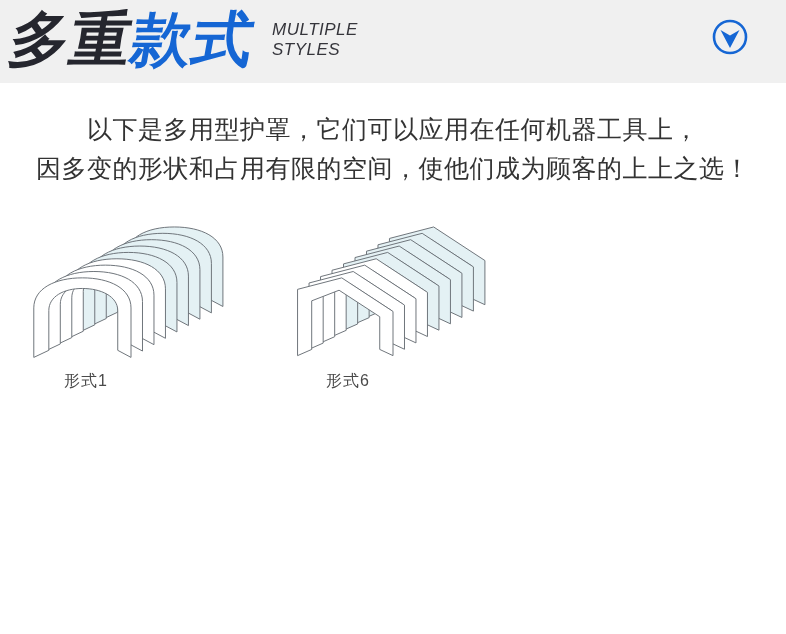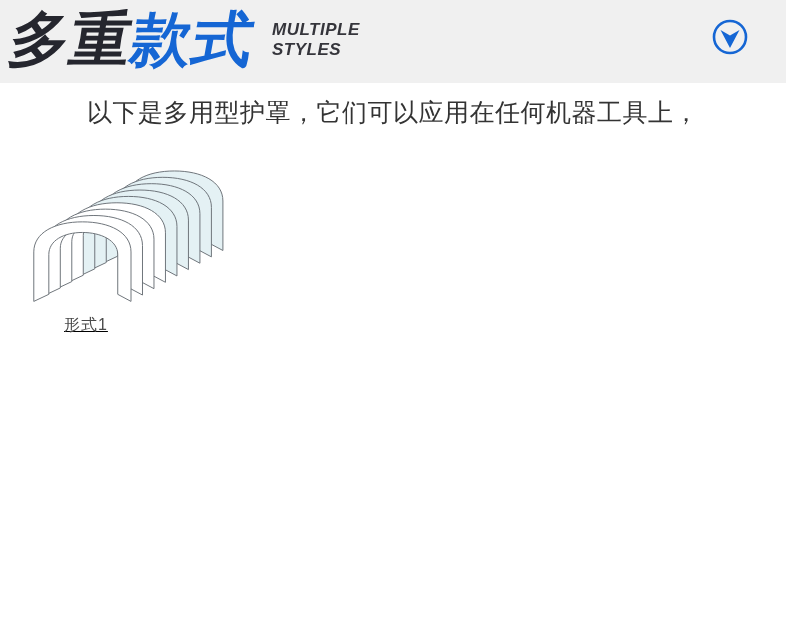--- a/index.html
+++ b/index.html
@@ -33,52 +33,51 @@
     letter-spacing: 1px;
     color: var(--title-dark, #25262e);
     transform: skewX(-10deg);
     white-space: nowrap;
   }
   .title-zh .accent { color: var(--accent, #1566d4); }
   .subtitle {
     margin-left: 18px;
     margin-top: 16px;
     font-size: 17px;
-    font-weight: bold;
+    font-weight: normal;
     font-style: italic;
     color: #35353b;
     line-height: 20px;
     letter-spacing: 0.5px;
   }
   .scroll-btn {
     position: absolute;
     right: 36px; top: 17px;
     width: 40px; height: 40px;
     cursor: pointer;
     background: none; border: none; padding: 0;
   }
   .scroll-btn svg { width: 40px; height: 40px; display: block; }
 
   
   .intro {
-    padding-top: 10px;
+    padding-top: 27px;
     text-align: center;
     font-size: 25px;
     line-height: 39px;
     color: var(--text, #333333);
     letter-spacing: 0.5px;
   }
 
   
   .grid {
     margin-top: 28px;
     display: grid;
     grid-template-columns: repeat(3, 1fr);
     row-gap: 24px;
-    text-decoration: underline;
   }
   figure.style-figure {
     margin: 0;
     display: flex;
     flex-direction: column;
     align-items: center;
   }
   .drawing { width: 226px; height: 152px; }
   .drawing svg { width: 226px; height: 152px; display: block; }
   figcaption.style-label {
@@ -107,20 +106,21 @@
         <svg viewBox="0 0 40 40">
           <circle cx="20" cy="20" r="16" fill="none" class="icon-accent-stroke" stroke-width="2.6" stroke="#1566d4"></circle>
           <path d="M10.5,13 L20,18.5 L29.5,13 L20,31 Z" class="icon-accent-fill" fill="#1566d4"></path>
         </svg>
       </span>
     </button>
   </div>
 
   <div class="intro">
     <div>以下是多用型护罩，它们可以应用在任何机器工具上，</div>
+    <div>因多变的形状和占用有限的空间，使他们成为顾客的上上之选！</div>
   </div>
 
   <div class="grid">
 
     <figure class="style-figure">
       <div class="drawing">
           <svg viewBox="0 -8 236 172">
             <g stroke="#6b7278" stroke-width="1.1" stroke-linejoin="round" fill="#fff">
               <path d="M8,152 L8,96 C8,74 32,62 63,62 C94,62 118,74 118,96 L118,152 L103,144 L103,99 C103,83 84,74 63,74 C42,74 25,83 25,99 L25,144 Z" transform="translate(104,-57.6)" fill="#e4f1f4"></path>
               <path d="M8,152 L8,96 C8,74 32,62 63,62 C94,62 118,74 118,96 L118,152 L103,144 L103,99 C103,83 84,74 63,74 C42,74 25,83 25,99 L25,144 Z" transform="translate(91,-50.4)" fill="#e4f1f4"></path>
@@ -134,15 +134,33 @@
             </g>
           </svg>
         </div>
       <figcaption class="style-label">形式1</figcaption>
     </figure>
 
 
 
 
 
+    <figure class="style-figure">
+      <div class="drawing">
+          <svg viewBox="0 -8 236 172">
+            <g stroke="#6b7278" stroke-width="1.1" stroke-linejoin="round" fill="#fff">
+              <path d="M10,150 L10,75 L60,62 L118,100 L118,150 L103,143 L103,106 L57,76 L26,88 L26,143 Z" transform="translate(104,-57.6)" fill="#e4f1f4"></path>
+              <path d="M10,150 L10,75 L60,62 L118,100 L118,150 L103,143 L103,106 L57,76 L26,88 L26,143 Z" transform="translate(91,-50.4)" fill="#e4f1f4"></path>
+              <path d="M10,150 L10,75 L60,62 L118,100 L118,150 L103,143 L103,106 L57,76 L26,88 L26,143 Z" transform="translate(78,-43.2)" fill="#e4f1f4"></path>
+              <path d="M10,150 L10,75 L60,62 L118,100 L118,150 L103,143 L103,106 L57,76 L26,88 L26,143 Z" transform="translate(65,-36)" fill="#e4f1f4"></path>
+              <path d="M10,150 L10,75 L60,62 L118,100 L118,150 L103,143 L103,106 L57,76 L26,88 L26,143 Z" transform="translate(52,-28.8)" fill="#e4f1f4"></path>
+              <path d="M10,150 L10,75 L60,62 L118,100 L118,150 L103,143 L103,106 L57,76 L26,88 L26,143 Z" transform="translate(39,-21.6)"></path>
+              <path d="M10,150 L10,75 L60,62 L118,100 L118,150 L103,143 L103,106 L57,76 L26,88 L26,143 Z" transform="translate(26,-14.4)"></path>
+              <path d="M10,150 L10,75 L60,62 L118,100 L118,150 L103,143 L103,106 L57,76 L26,88 L26,143 Z" transform="translate(13,-7.2)"></path>
+              <path d="M10,150 L10,75 L60,62 L118,100 L118,150 L103,143 L103,106 L57,76 L26,88 L26,143 Z" transform="translate(0,0)"></path>
+            </g>
+          </svg>
+        </div>
+      <figcaption class="style-label">形式6</figcaption>
+    </figure>
 
   </div>
 </div>
 
 </body></html>

